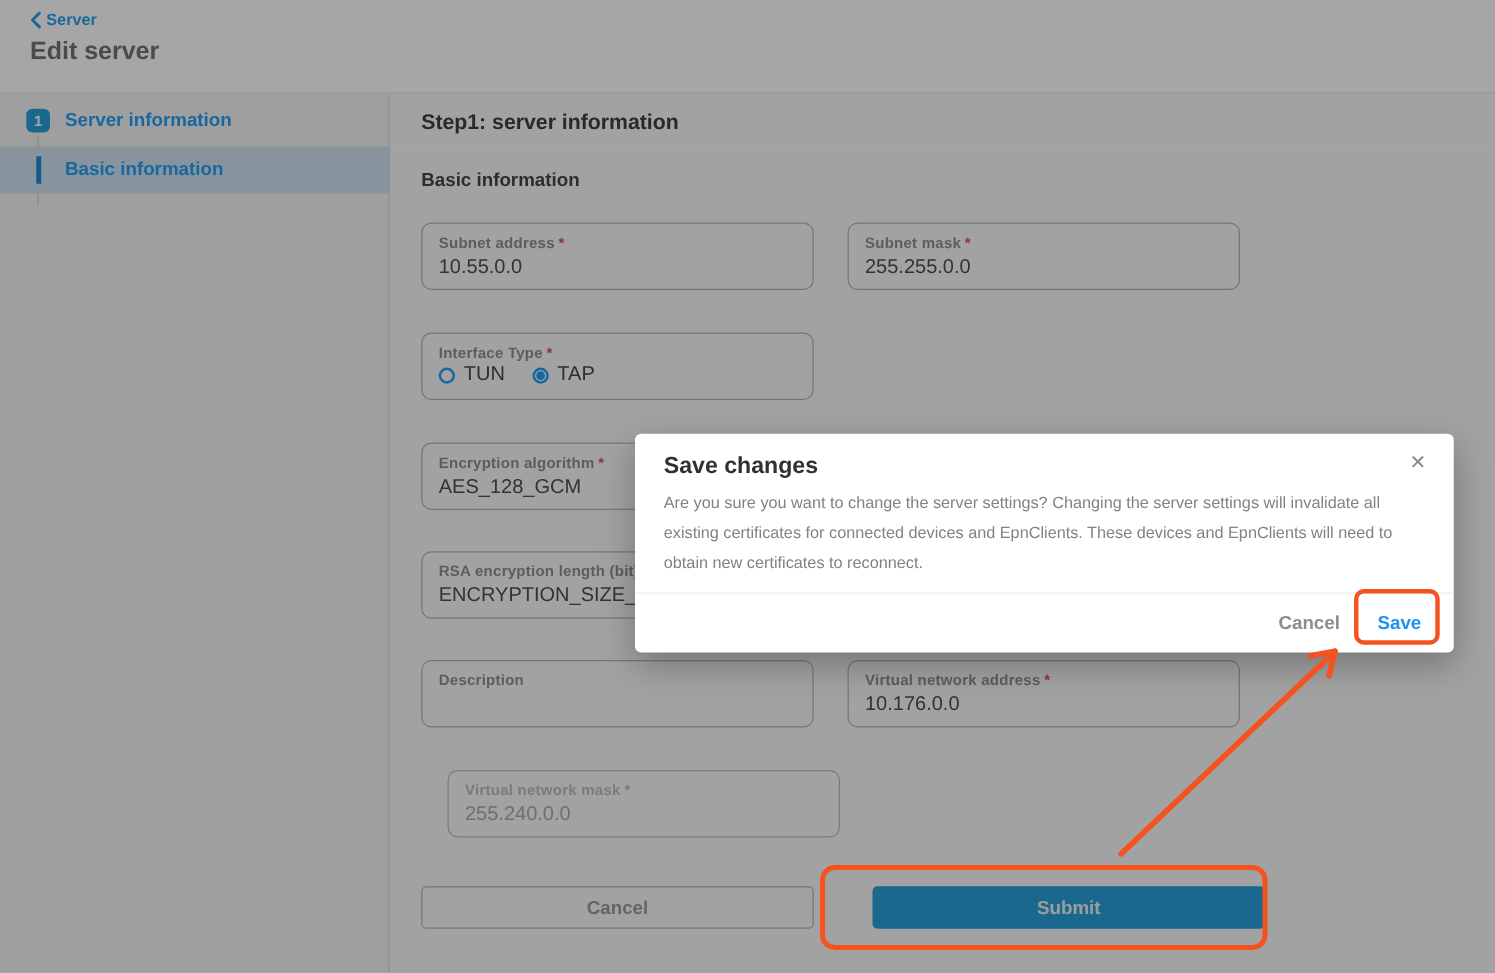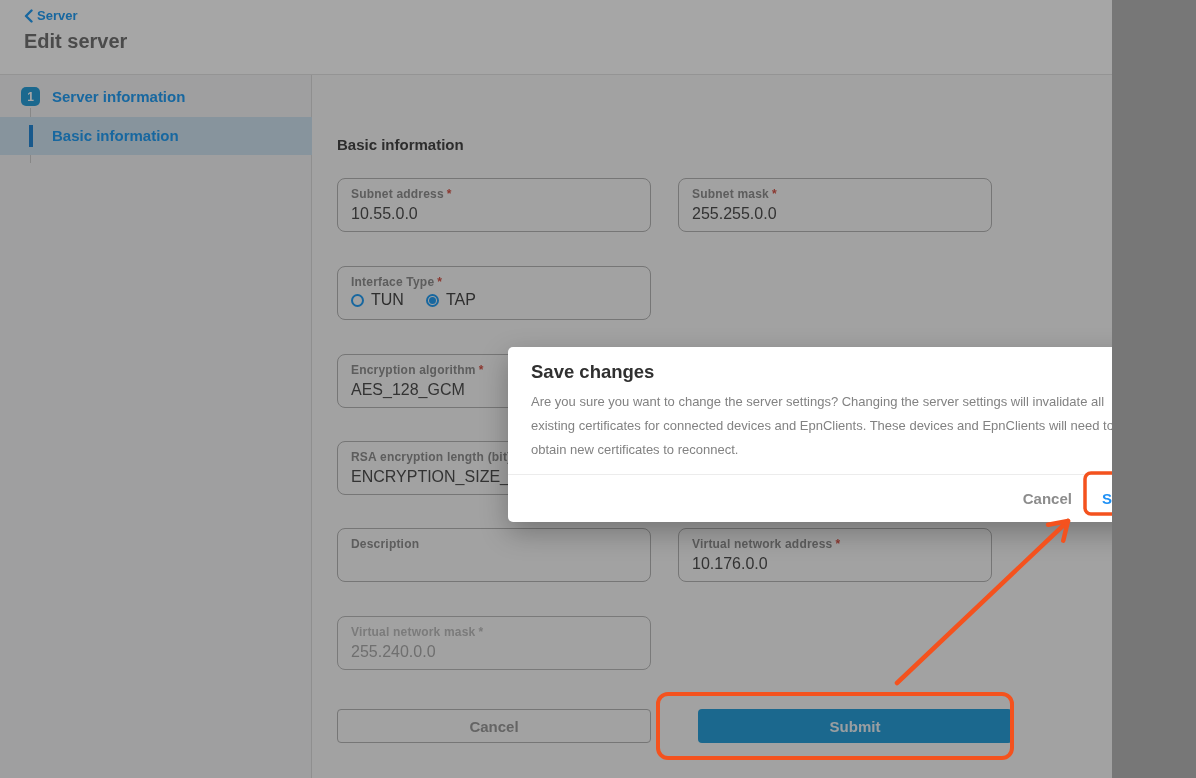--- a/index.html
+++ b/index.html
@@ -1,18 +1,18 @@
 <!DOCTYPE html>
 <html><head>
 <meta charset="utf-8">
 <style>
   * { margin:0; padding:0; box-sizing:border-box; }
   html,body { background:#777; }
   .page {
-    position:relative; width:1112px; height:778px; overflow:hidden;
+    position:relative; width:1196px; height:778px; overflow:hidden;
     background:#f9f9f9;
     font-family:"Liberation Sans","DejaVu Sans",sans-serif;
     -webkit-font-smoothing:antialiased;
   }
 
   
   .header { position:absolute; left:0; top:0; width:1196px; height:75px;
             background:#ffffff; border-bottom:1px solid #e3e3e3; z-index:1; }
   .breadcrumb { position:absolute; left:24px; top:8px; display:flex; align-items:center;
                 gap:4px; color:#259ff5; font-size:13px; font-weight:bold; cursor:pointer; }
@@ -39,21 +39,21 @@
                   border-bottom:1px solid rgba(255,255,255,0.95); }
   .step-title { position:absolute; left:25px; top:13px; font-size:17px; font-weight:bold; color:#3f3f3f; }
   .section-title { position:absolute; left:25px; top:61px; font-size:15px; font-weight:bold; color:#454545; }
 
   .field { position:absolute; width:314px; height:54px; border:1px solid #b5b5b5;
            border-radius:8px; background:transparent; cursor:text; }
   .f-label { position:absolute; left:13px; top:8px; font-size:12px; font-weight:600;
              color:#8f8f8f; letter-spacing:.2px; white-space:nowrap; }
   .req { color:#d6564a; margin-left:3px; }
   .f-value { position:absolute; left:13px; top:26px; font-size:16px; color:#4f4f4f; white-space:nowrap; }
-  .field.disabled { border-color:#bcbcbc; cursor:default; }
+  .field.disabled { border-color:#bcbcbc; cursor:default;margin-left:21px; }
   .field.disabled .f-label, .field.disabled .req { color:#bdbdbd; }
   .field.disabled .f-value { color:#ababab; }
 
   .radio-row { position:absolute; left:13px; top:24px; display:flex; align-items:center; gap:22px; }
   .radio-opt { display:flex; align-items:center; gap:7px; cursor:pointer; }
   .radio-ring { width:13px; height:13px; border:2px solid #259ff5; border-radius:50%;
                 display:flex; align-items:center; justify-content:center; flex:0 0 auto; }
   .radio-ring .dot { width:7px; height:7px; border-radius:50%; background:transparent; }
   .radio-opt.selected .radio-ring .dot { background:#259ff5; }
   .radio-opt .olbl { font-size:16px; color:#484848; }
@@ -107,20 +107,23 @@
       <div class="step-badge">1</div>
       <div class="step-label">Server information</div>
     </div>
     <div class="sub-item">
       <div class="bar"></div>
       <div class="lbl">Basic information</div>
     </div>
   </div>
 
   <div class="content">
+    <div class="content-head">
+      <div class="step-title">Step1: server information</div>
+    </div>
     <div class="section-title">Basic information</div>
 
     <div class="field" style="left:25px; top:103px;padding-left:13px;">
       <div class="f-label"><span>Subnet address</span><span class="req">*</span></div>
       <div class="f-value">10.55.0.0</div>
     </div>
     <div class="field" style="left:366px; top:103px;">
       <div class="f-label"><span>Subnet mask</span><span class="req">*</span></div>
       <div class="f-value">255.255.0.0</div>
     </div>

